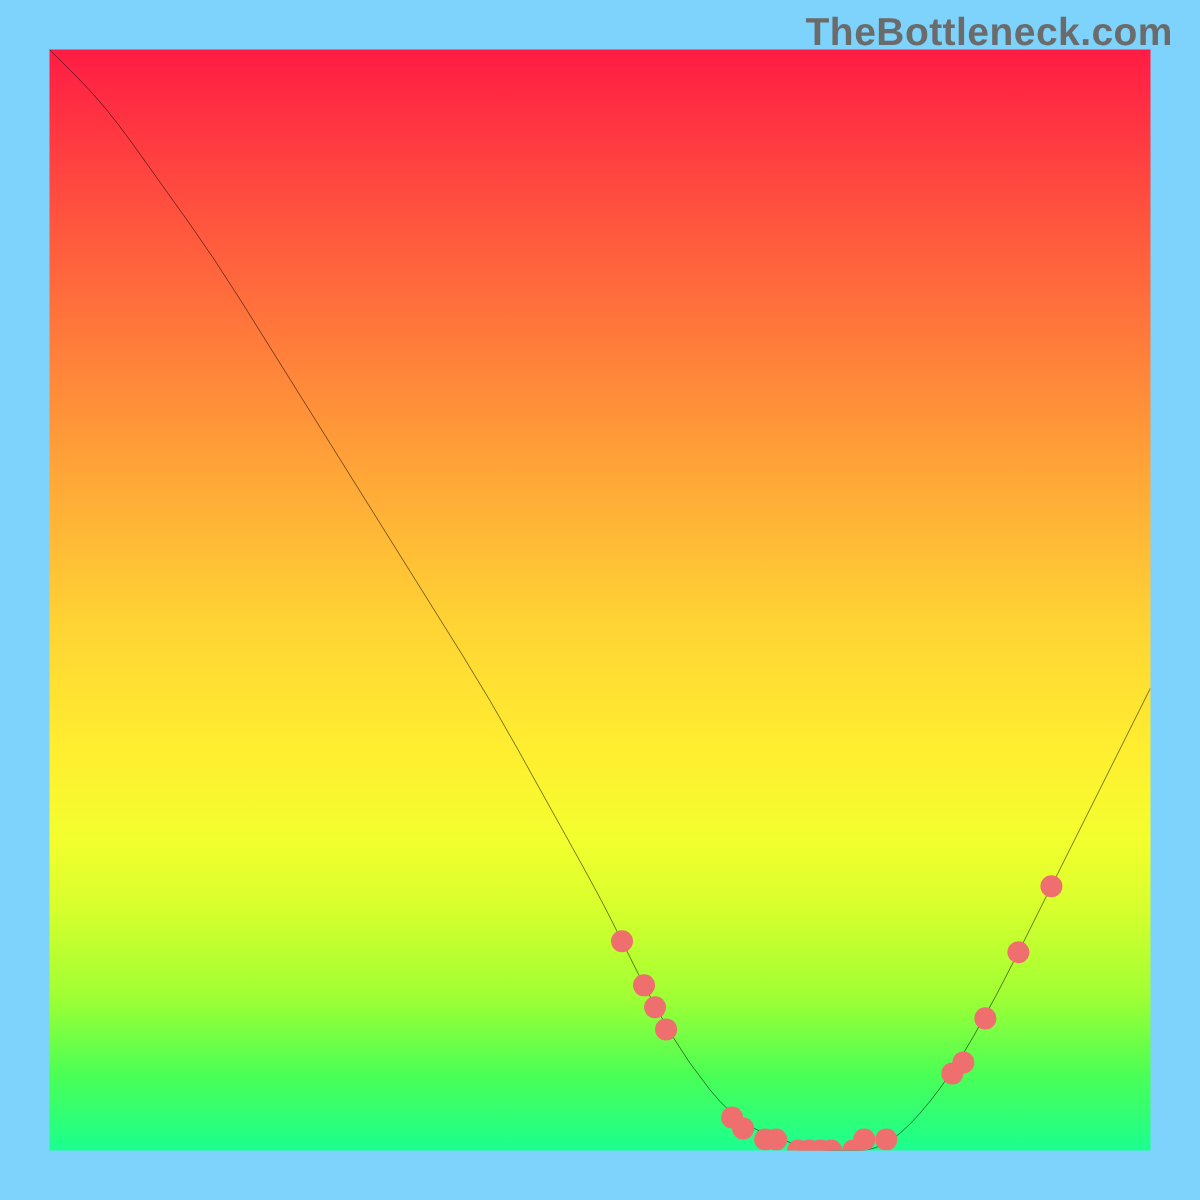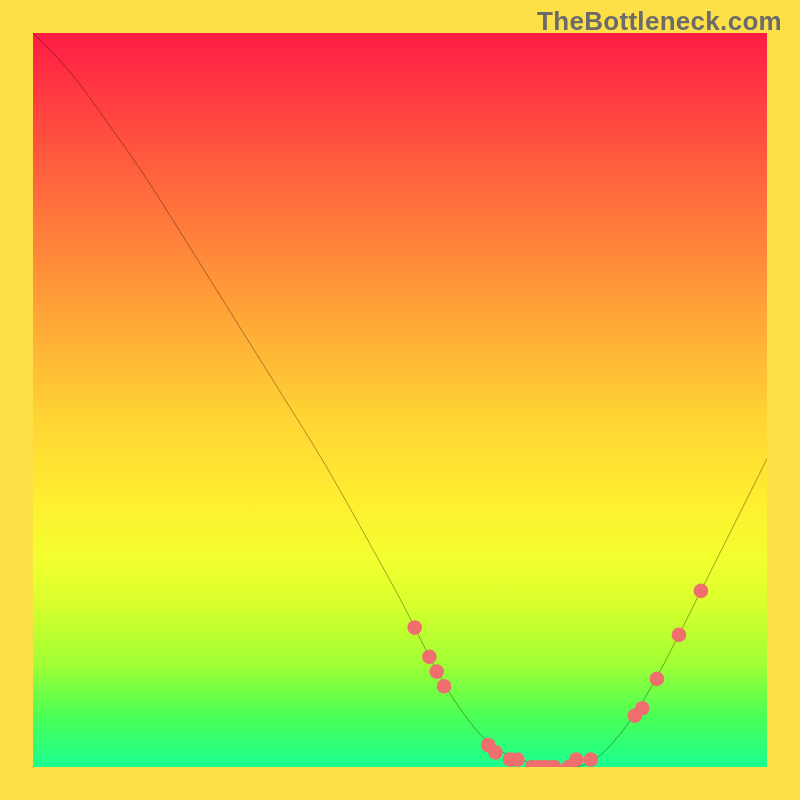--- a/index.html
+++ b/index.html
@@ -1,21 +1,21 @@
 <!DOCTYPE html>
 <html><head>
 <meta charset="utf-8">
 <style>
   * { margin: 0; padding: 0; box-sizing: border-box; }
   html, body { width: 800px; height: 800px; background: #000; overflow: hidden; }
   .stage {
     position: relative;
     width: 800px;
     height: 800px;
-    background: #fde047;
+    background: #7dd3fc;
   }
   .plot-area {
     position: absolute;
     left: 33px;
     top: 33px;
     width: 734px;
     height: 734px;
     background: linear-gradient(
       to bottom,
       #ff1c44 0%,

